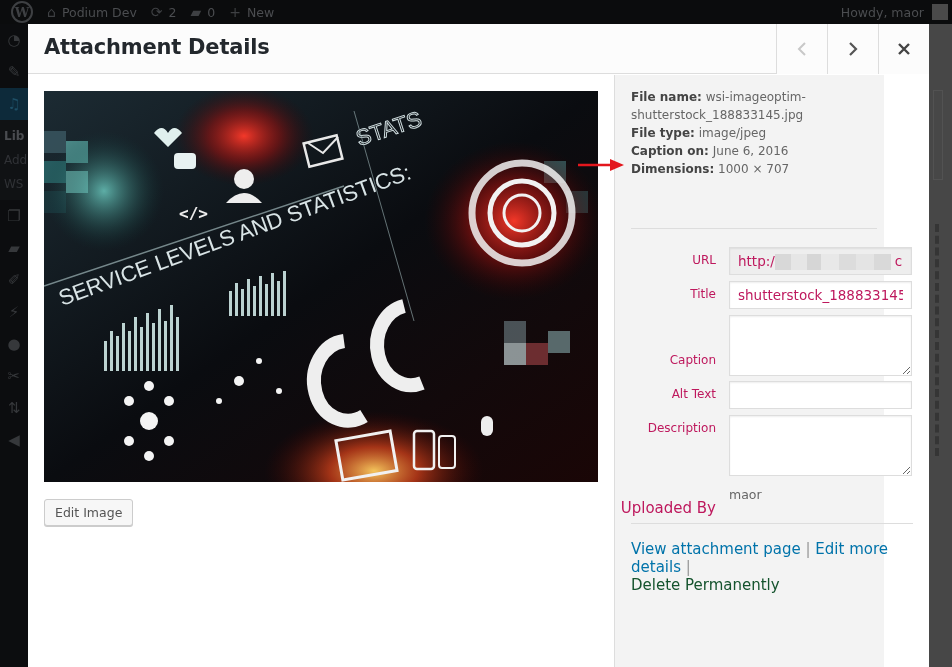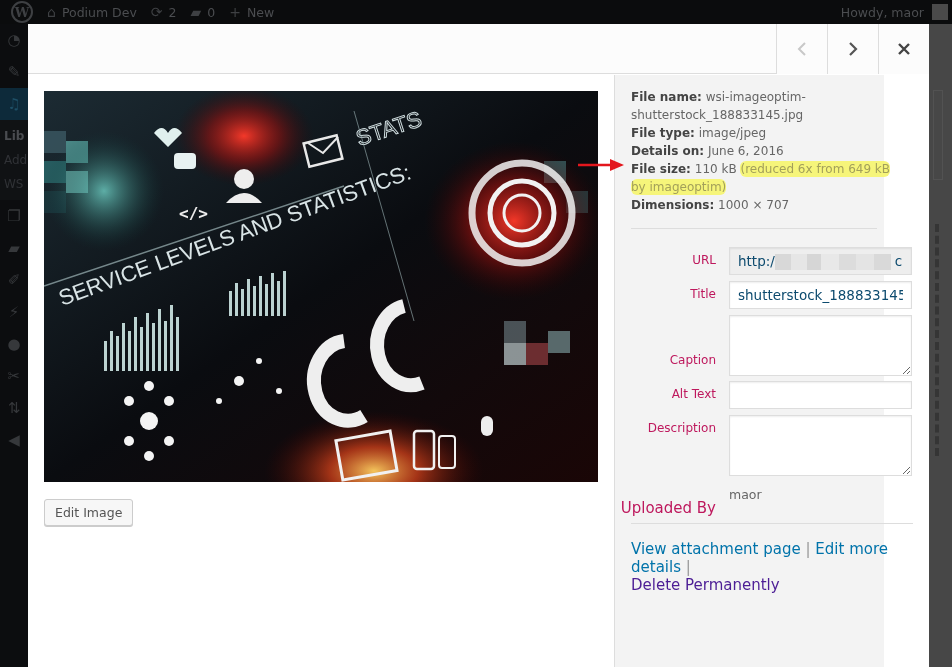--- a/index.html
+++ b/index.html
@@ -43,29 +43,29 @@
     .edit-image-btn { position: absolute; left: 16px; top: 424px; height: 27px; padding: 0 10px; border: 1px solid #ccc; border-radius: 3px; background: #f7f7f7; box-shadow: 0 1px 0 #ccc; color: #555; font-size: 12.5px; font-family: "DejaVu Sans", sans-serif; line-height: 25px; cursor: pointer; }
 
     .details-pane { position: absolute; left: 586px; top: 0; width: 270px; height: 592px; background: #f3f3f3; border-left: 1px solid #ddd; }
     .file-info { position: absolute; left: 16px; top: 13px; width: 270px; font-size: 12px; line-height: 18px; color: #666; }
     .file-info b { color: #444; font-weight: bold; }
     .hl { background: #f6f57a; color: #a3a05a; padding: 1px 0; border-radius: 6px; box-decoration-break: clone; -webkit-box-decoration-break: clone; }
     .sep1 { position: absolute; left: 16px; top: 153px; width: 246px; height: 1px; background: #ddd; }
 
     .field-row { position: absolute; left: 0; width: 315px; }
     .field-label { position: absolute; left: 0; width: 101px; text-align: right; font-size: 12px; color: #be185d; }
-    .field-input { position: absolute; left: 114px; width: 183px; border: 1px solid #ddd; background: #fff; font-size: 13.5px; color: #0c4a6e; font-family: "DejaVu Sans", sans-serif; padding: 0 8px; box-shadow: inset 0 1px 2px rgba(0,0,0,0.07); }
+    .field-input { position: absolute; left: 114px; width: 183px; border: 1px solid #ddd; background: #fff; font-size: 13.5px; color: #be185d; font-family: "DejaVu Sans", sans-serif; padding: 0 8px; box-shadow: inset 0 1px 2px rgba(0,0,0,0.07); }
     .field-input.readonly { background: #eee; overflow: hidden; white-space: nowrap; }
     .blur { display: inline-block; height: 16px; vertical-align: middle; background: linear-gradient(90deg,#d8d8d8 0 14%,#e6e6e6 14% 28%,#d6d6d6 28% 40%,#e8e8e8 40% 55%,#dcdcdc 55% 70%,#e4e4e4 70% 85%,#d9d9d9 85% 100%); }
     textarea.field-input { resize: both; padding: 4px 8px; }
     .uploaded-by { position: absolute; left: 114px; font-size: 12.5px; color: #666; }
     .sep2 { position: absolute; left: 16px; top: 448px; width: 282px; height: 1px; background: #ddd; }
     .actions { position: absolute; left: 16px; top: 465px; width: 270px; font-size: 15px; line-height: 18px; color: #999; }
     .actions a { color: #0073aa; text-decoration: none; cursor: pointer; }
-    .actions a.danger { color: #4c1d95; }
+    .actions a.danger { color: #14532d; }
 
     .arrow { position: absolute; left: 576px; top: 158px; }
   </style>
 </head>
 <body>
 
 <div class="adminbar">
   <div class="item">
     <span class="wp-logo">W</span>
   </div>
@@ -132,20 +132,21 @@
     </div>
 </div>
 
 <div class="rightdim">
   <div class="ghost1"></div>
   <div class="ghost2"></div>
 </div>
 
 <div class="modal">
   <div class="modal-header">
+    <h1 class="modal-title">Attachment Details</h1>
     <div class="nav-btn btn-prev" title="Previous">
       <svg width="12" height="16" viewBox="0 0 12 16">
           <path d="M9 2 L3 8 L9 14" stroke="#c8c8c8" stroke-width="2" fill="none"></path>
         </svg>
     </div>
     <div class="nav-btn btn-next" title="Next">
       <svg width="12" height="16" viewBox="0 0 12 16">
           <path d="M3 2 L9 8 L3 14" stroke="#555" stroke-width="2.2" fill="none"></path>
         </svg>
     </div>
@@ -269,22 +270,21 @@
           <rect x="437" y="325" width="12" height="20" rx="6" fill="#eee"></rect>
         </svg>
       </div>
       <button class="edit-image-btn">Edit Image</button>
     </div>
 
     <div class="details-pane">
       <div class="file-info">
         <div><b>File name:</b> <span>wsi-imageoptim-shutterstock_188833145.jpg</span></div>
         <div><b>File type:</b> <span>image/jpeg</span></div>
-        <div><b>Details on:</b> <span>June 6, 2016</span></div>
-        <div><b>File size:</b> <span>110 kB</span> <span class="hl">(reduced 6x from 649 kB by imageoptim)</span></div>
+        <div><b>Caption on:</b> <span>June 6, 2016</span></div>
         <div><b>Dimensions:</b> <span>1000 × 707</span></div>
       </div>
       <div class="sep1"></div>
 
       <div class="field-row" style="top:172px;">
         <label class="field-label" style="top:6px;">URL</label>
         <div class="field-input readonly" style="height:28px; line-height:26px;"><span>http:/</span><span class="blur" style="width:116px;"></span><span style="margin-left:4px;">c</span></div>
       </div>
 
       <div class="field-row" style="top:206px;">

